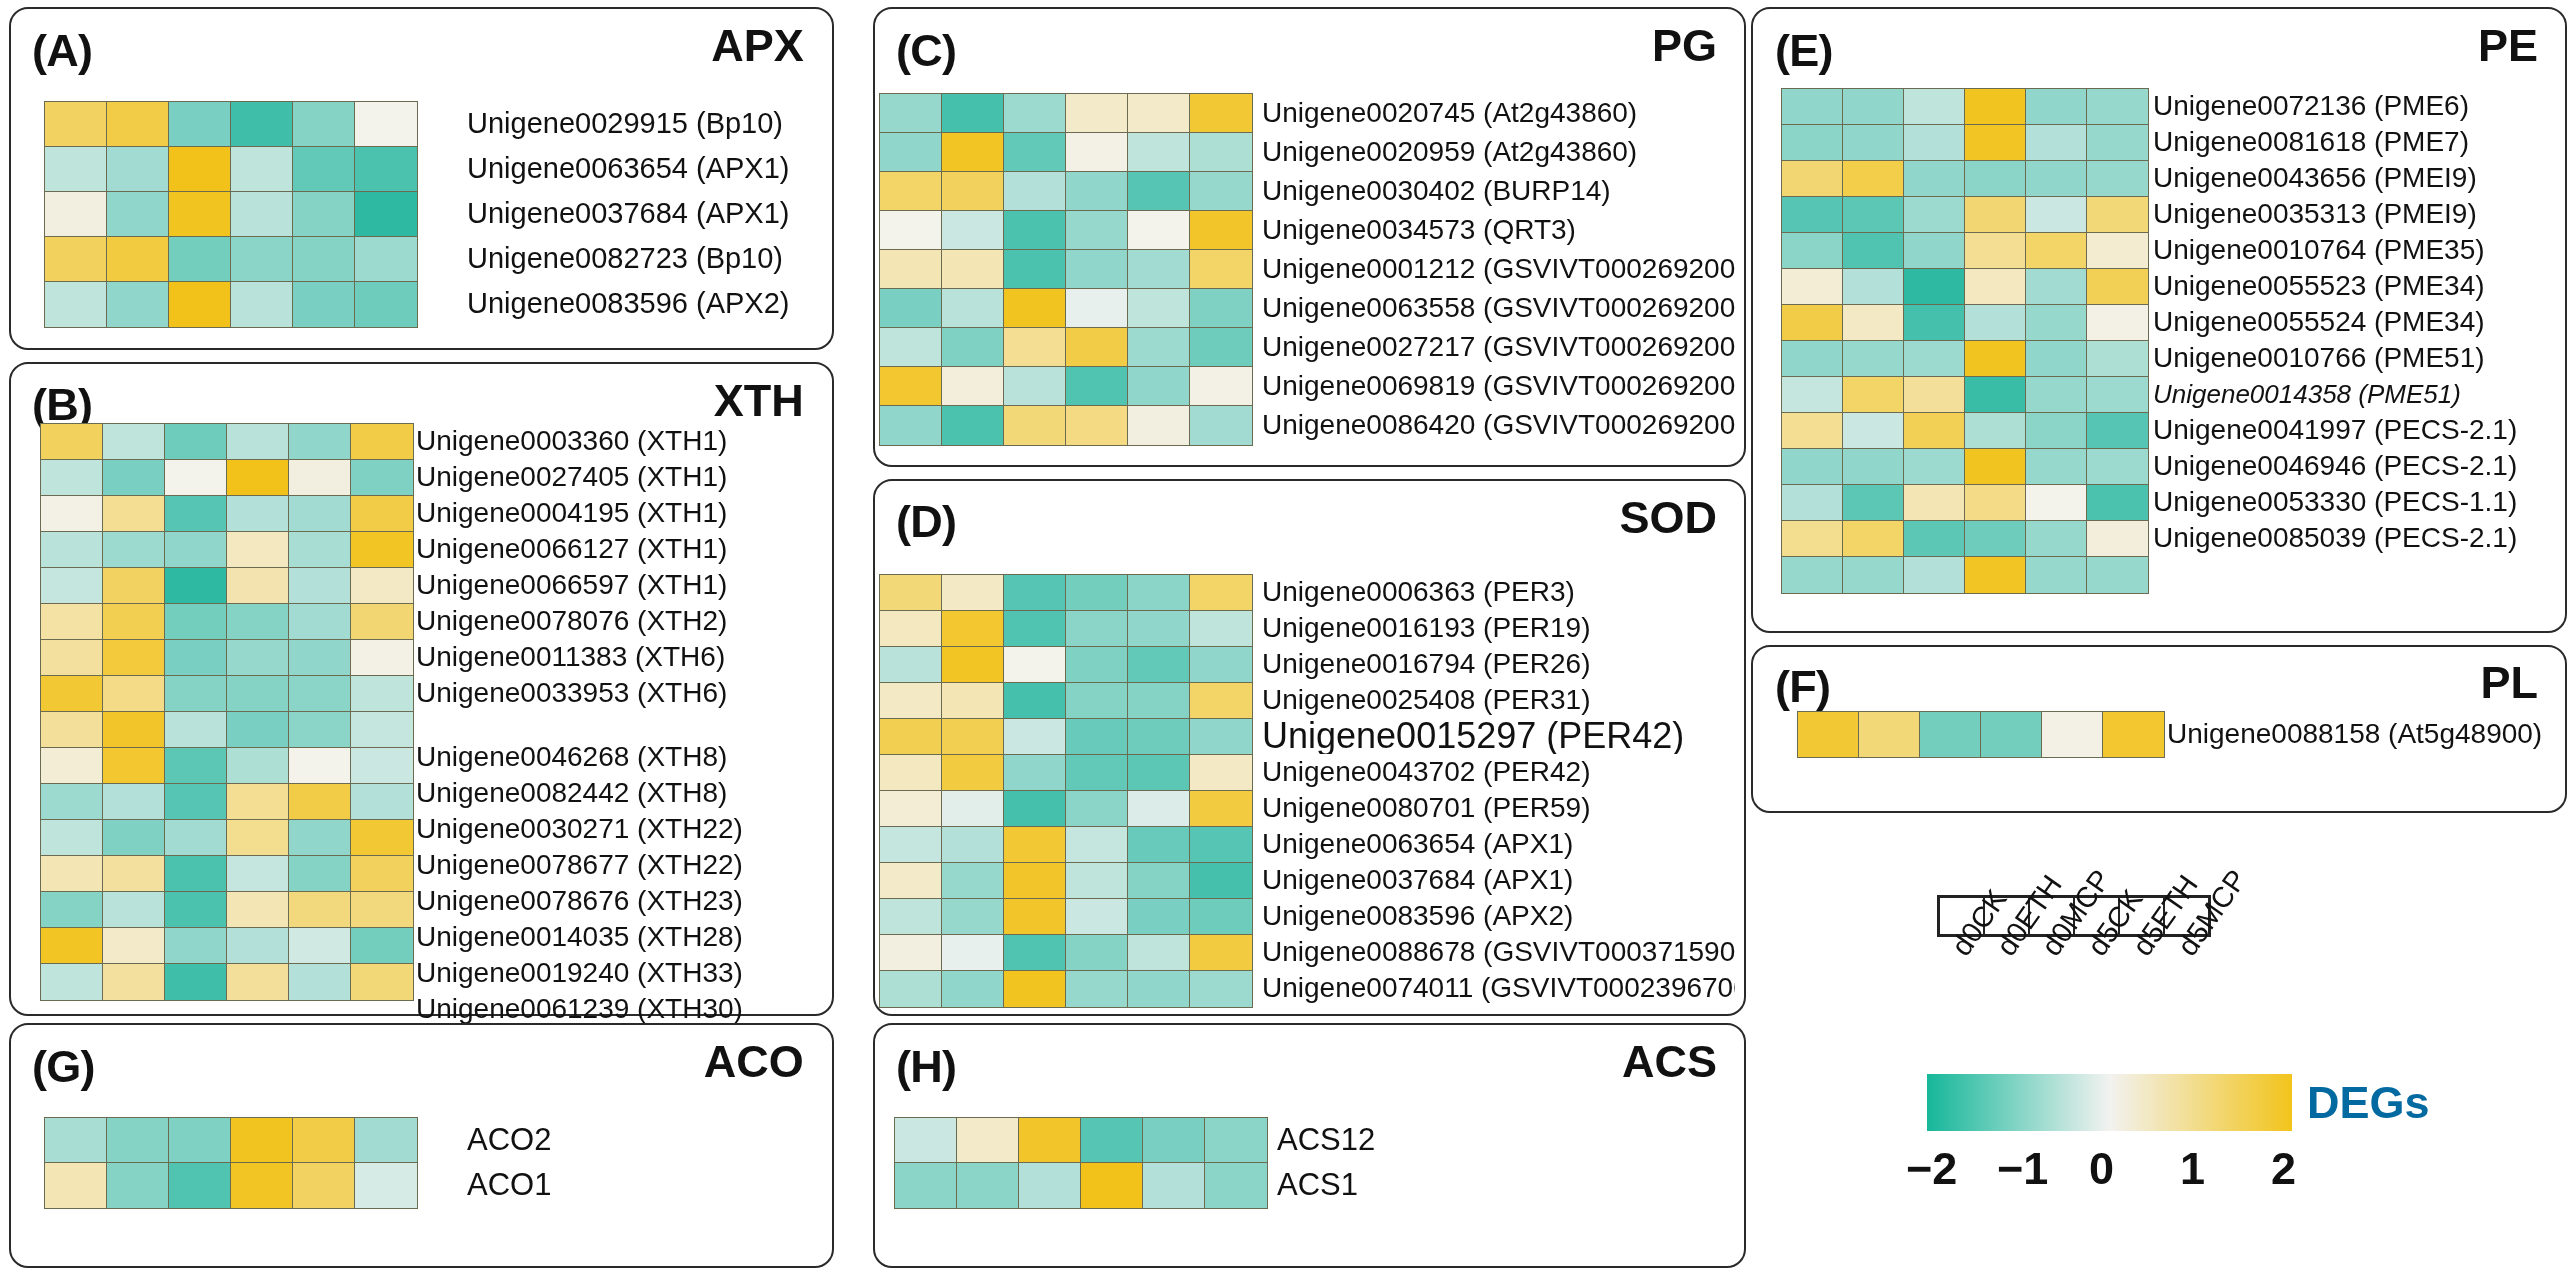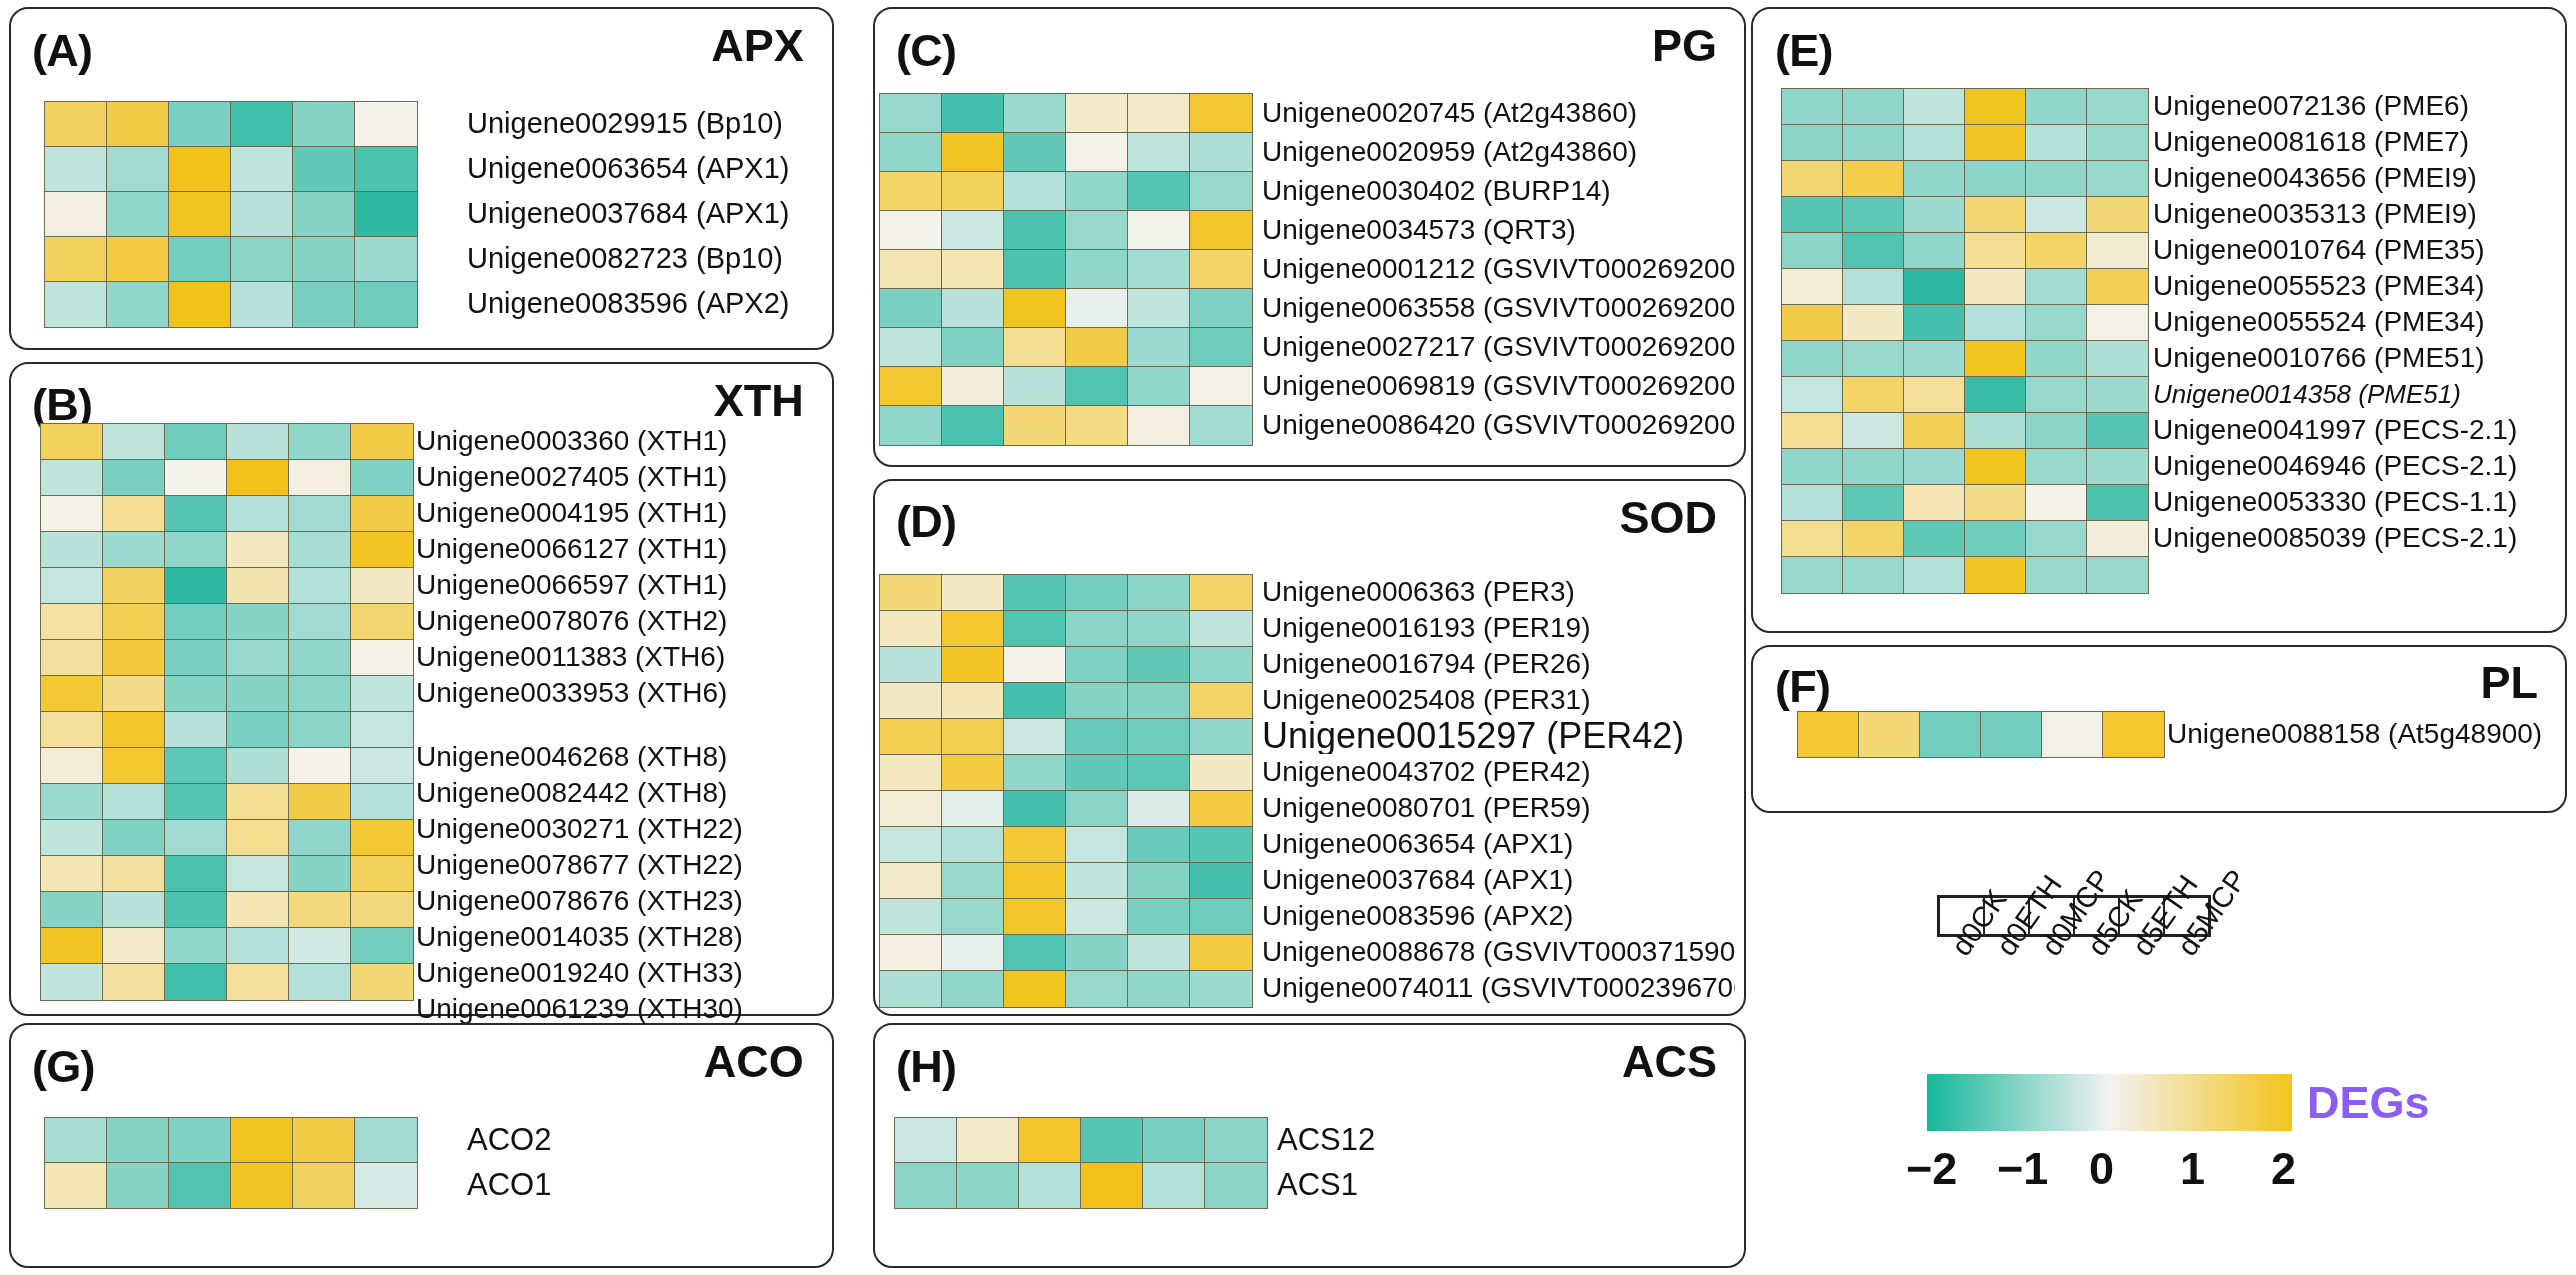--- a/index.html
+++ b/index.html
@@ -15,21 +15,21 @@
   .rowlabels{position:absolute;display:flex;flex-direction:column;}
   .rl{color:#111;font-size:28px;white-space:nowrap;display:flex;align-items:center;overflow:hidden;}
 
   
   .legendbox{position:absolute;}
   .legend-grid{position:absolute;display:grid;border:2.2px solid #222;box-sizing:content-box;}
   .legend-cell{border:2.2px solid #222;box-sizing:border-box;margin:-1.1px;background:#fff;}
   .legend-tick{position:absolute;font-size:29px;color:#111;transform-origin:left top;transform:rotate(-55deg);white-space:nowrap;}
 
   .cbar{position:absolute;height:57px;border:0;}
-  .cbarlabel{position:absolute;font-size:45px;font-weight:bold;color:#8b5cf6;}
+  .cbarlabel{position:absolute;font-size:45px;font-weight:bold;color:#0369a1;}
   .cbtick{position:absolute;font-size:45px;font-weight:bold;color:#111;}
 </style>
 </head>
 <body>
 
 <div class="fig">
     <div class="panel" style="left: 8.8px; top: 7.3px; width: 825px; height: 343px;"></div>
     <div class="plabel" style="left: 32px; top: 25px;">(A)</div>
     <div class="ptitle" style="left: 8.8px; top: 20.4px; width: 795px; text-align: right;">APX</div>
     <div class="hm" style="left: 44px; top: 101px; grid-template-columns: repeat(6, 62px); grid-template-rows: repeat(5, 45px);">
@@ -346,20 +346,21 @@
       <div class="rl" style="height: 36px; font-size: 28px;">Unigene0043702 (PER42)</div>
       <div class="rl" style="height: 36px; font-size: 28px;">Unigene0080701 (PER59)</div>
       <div class="rl" style="height: 36px; font-size: 28px;">Unigene0063654 (APX1)</div>
       <div class="rl" style="height: 36px; font-size: 28px;">Unigene0037684 (APX1)</div>
       <div class="rl" style="height: 36px; font-size: 28px;">Unigene0083596 (APX2)</div>
       <div class="rl" style="height: 36px; font-size: 28px;">Unigene0088678 (GSVIVT00037159001</div>
       <div class="rl" style="height: 36px; font-size: 28px;">Unigene0074011 (GSVIVT00023967001</div>
     </div>
     <div class="panel" style="left: 1751px; top: 7.3px; width: 816px; height: 626px;"></div>
     <div class="plabel" style="left: 1775px; top: 25px;">(E)</div>
+    <div class="ptitle" style="left: 1751px; top: 20.4px; width: 787px; text-align: right;">PE</div>
     <div class="hm" style="left: 1781px; top: 88px; grid-template-columns: repeat(6, 61px); grid-template-rows: repeat(14, 36px);">
       <div class="cell" title="Unigene0072136 (PME6) / d0CK = -0.85" style="background: rgb(144, 214, 202);"></div>
       <div class="cell" title="Unigene0072136 (PME6) / d0ETH = -0.85" style="background: rgb(144, 214, 202);"></div>
       <div class="cell" title="Unigene0072136 (PME6) / d0MCP = -0.45" style="background: rgb(191, 228, 220);"></div>
       <div class="cell" title="Unigene0072136 (PME6) / d5CK = 1.9" style="background: rgb(242, 196, 31);"></div>
       <div class="cell" title="Unigene0072136 (PME6) / d5ETH = -0.85" style="background: rgb(144, 214, 202);"></div>
       <div class="cell" title="Unigene0072136 (PME6) / d5MCP = -0.8" style="background: rgb(150, 216, 204);"></div>
       <div class="cell" title="Unigene0081618 (PME7) / d0CK = -0.9" style="background: rgb(139, 212, 200);"></div>
       <div class="cell" title="Unigene0081618 (PME7) / d0ETH = -0.85" style="background: rgb(144, 214, 202);"></div>
       <div class="cell" title="Unigene0081618 (PME7) / d0MCP = -0.55" style="background: rgb(179, 224, 216);"></div>

